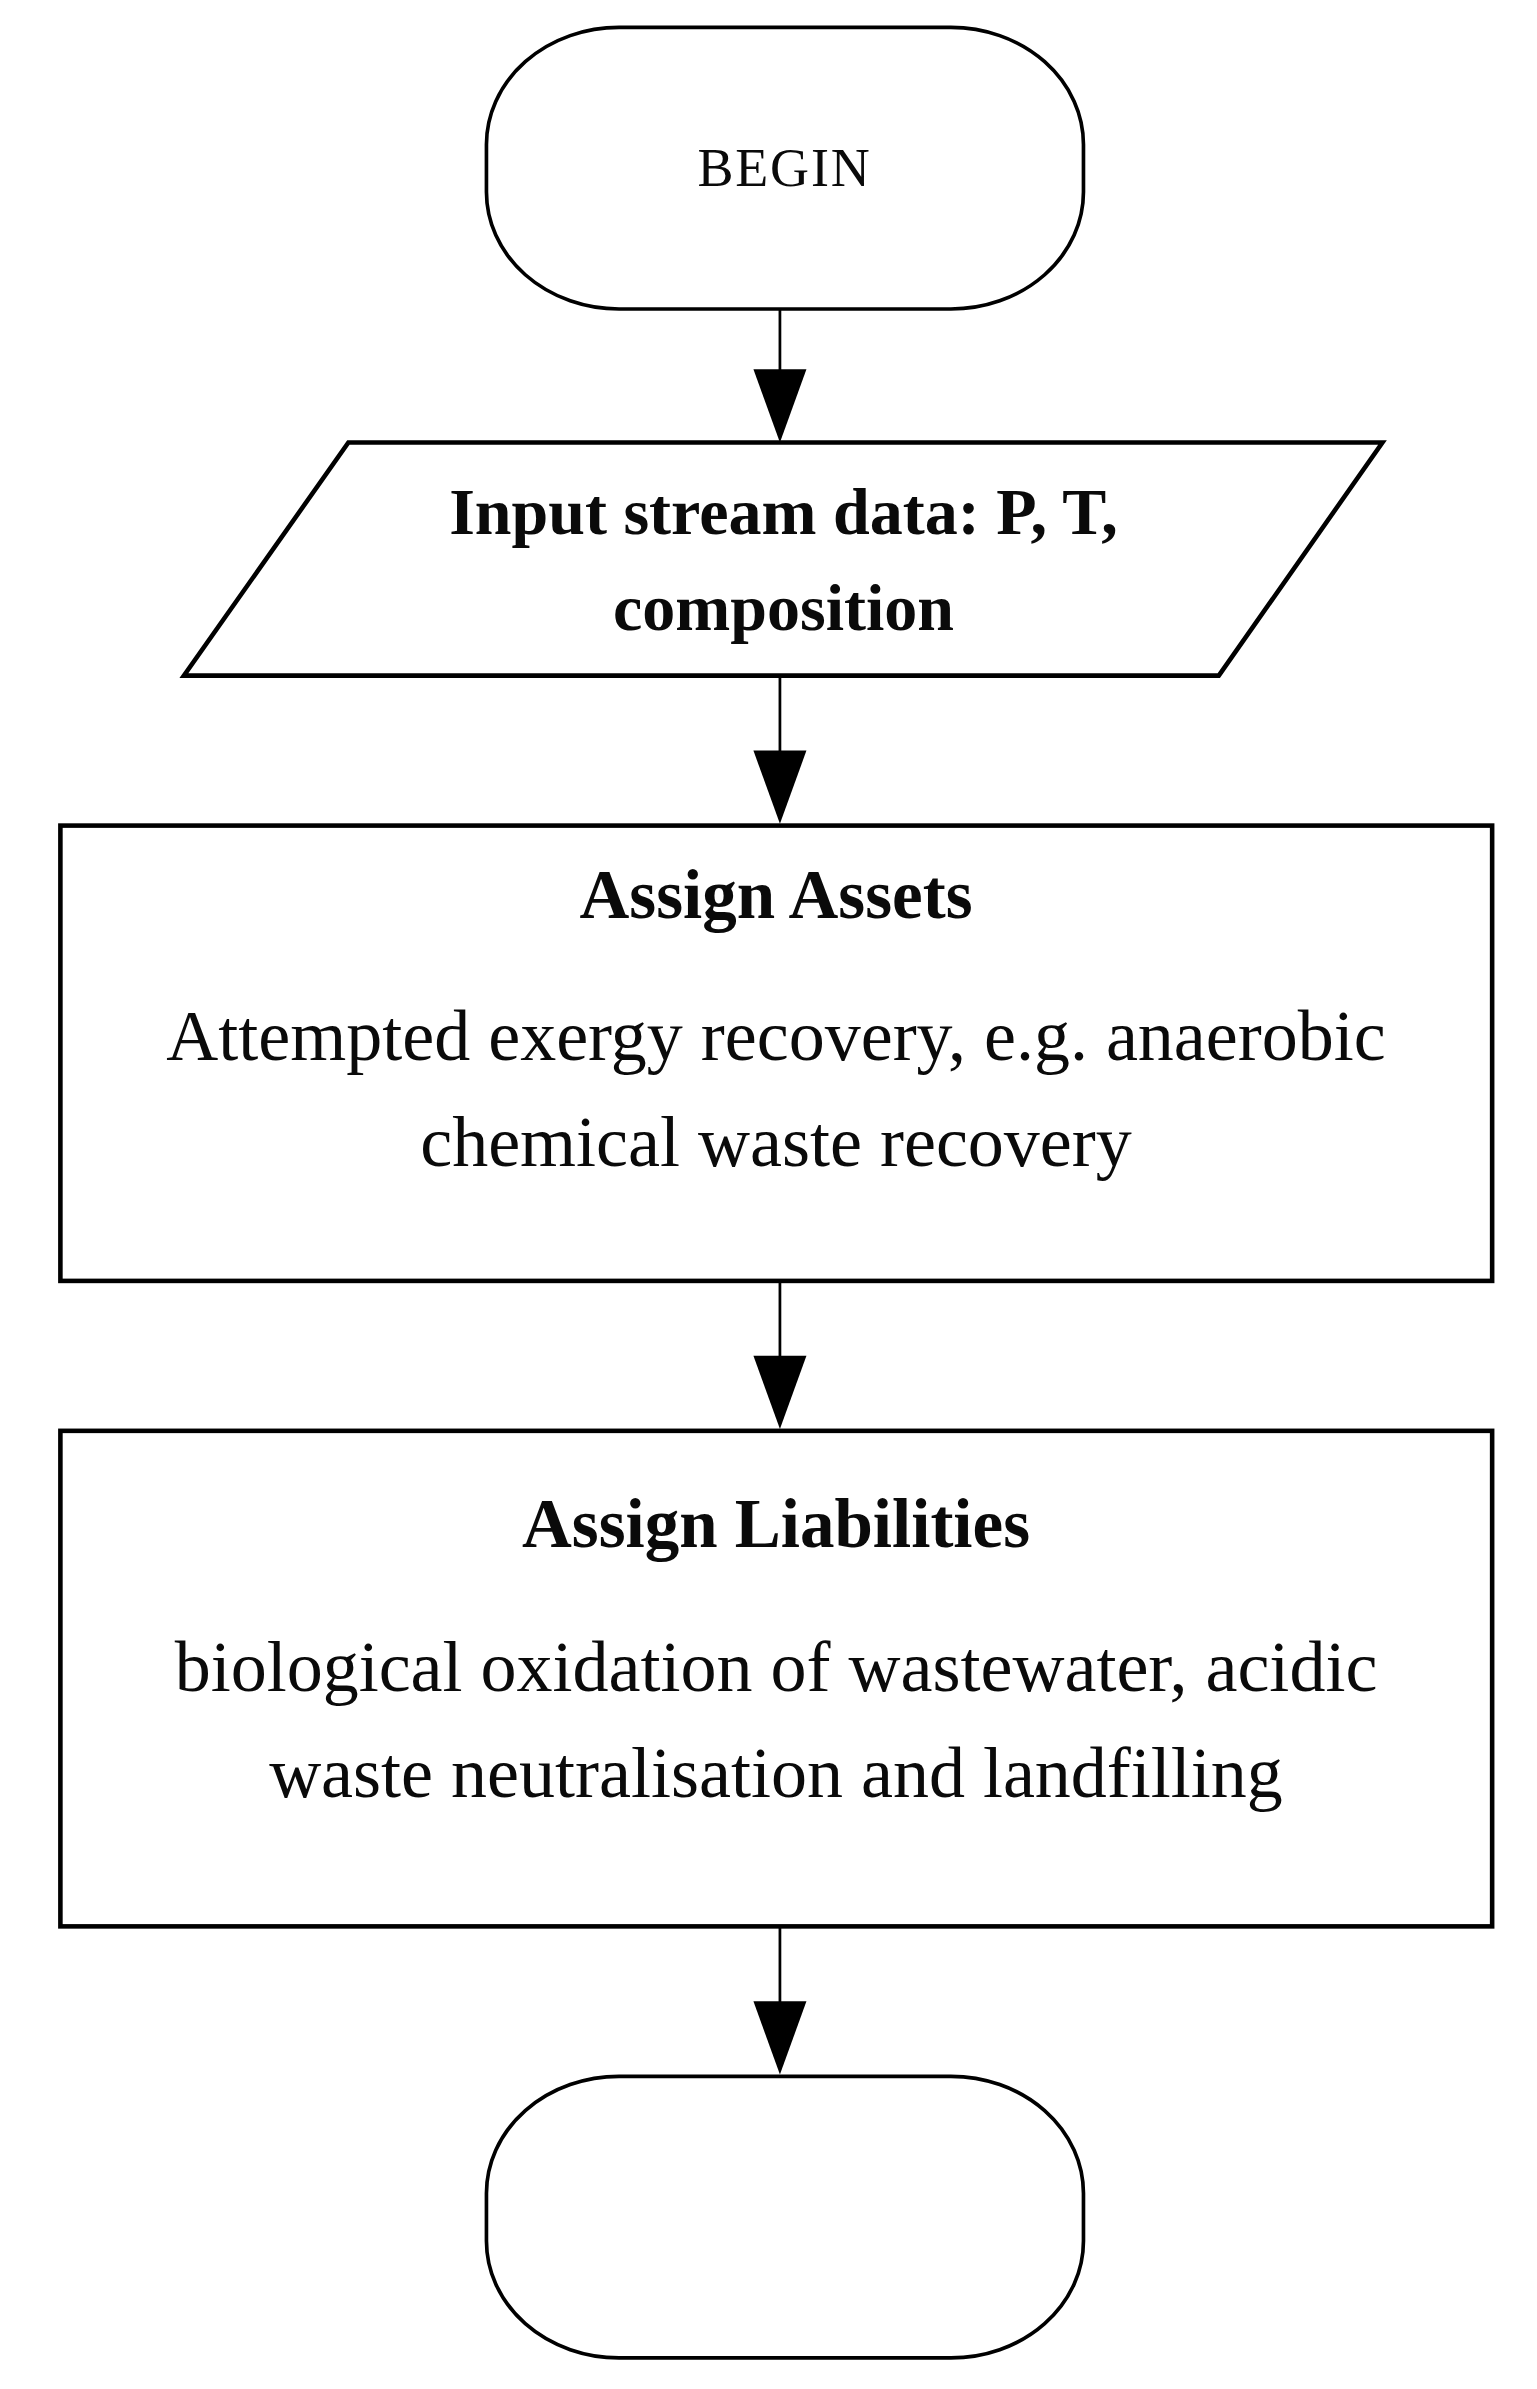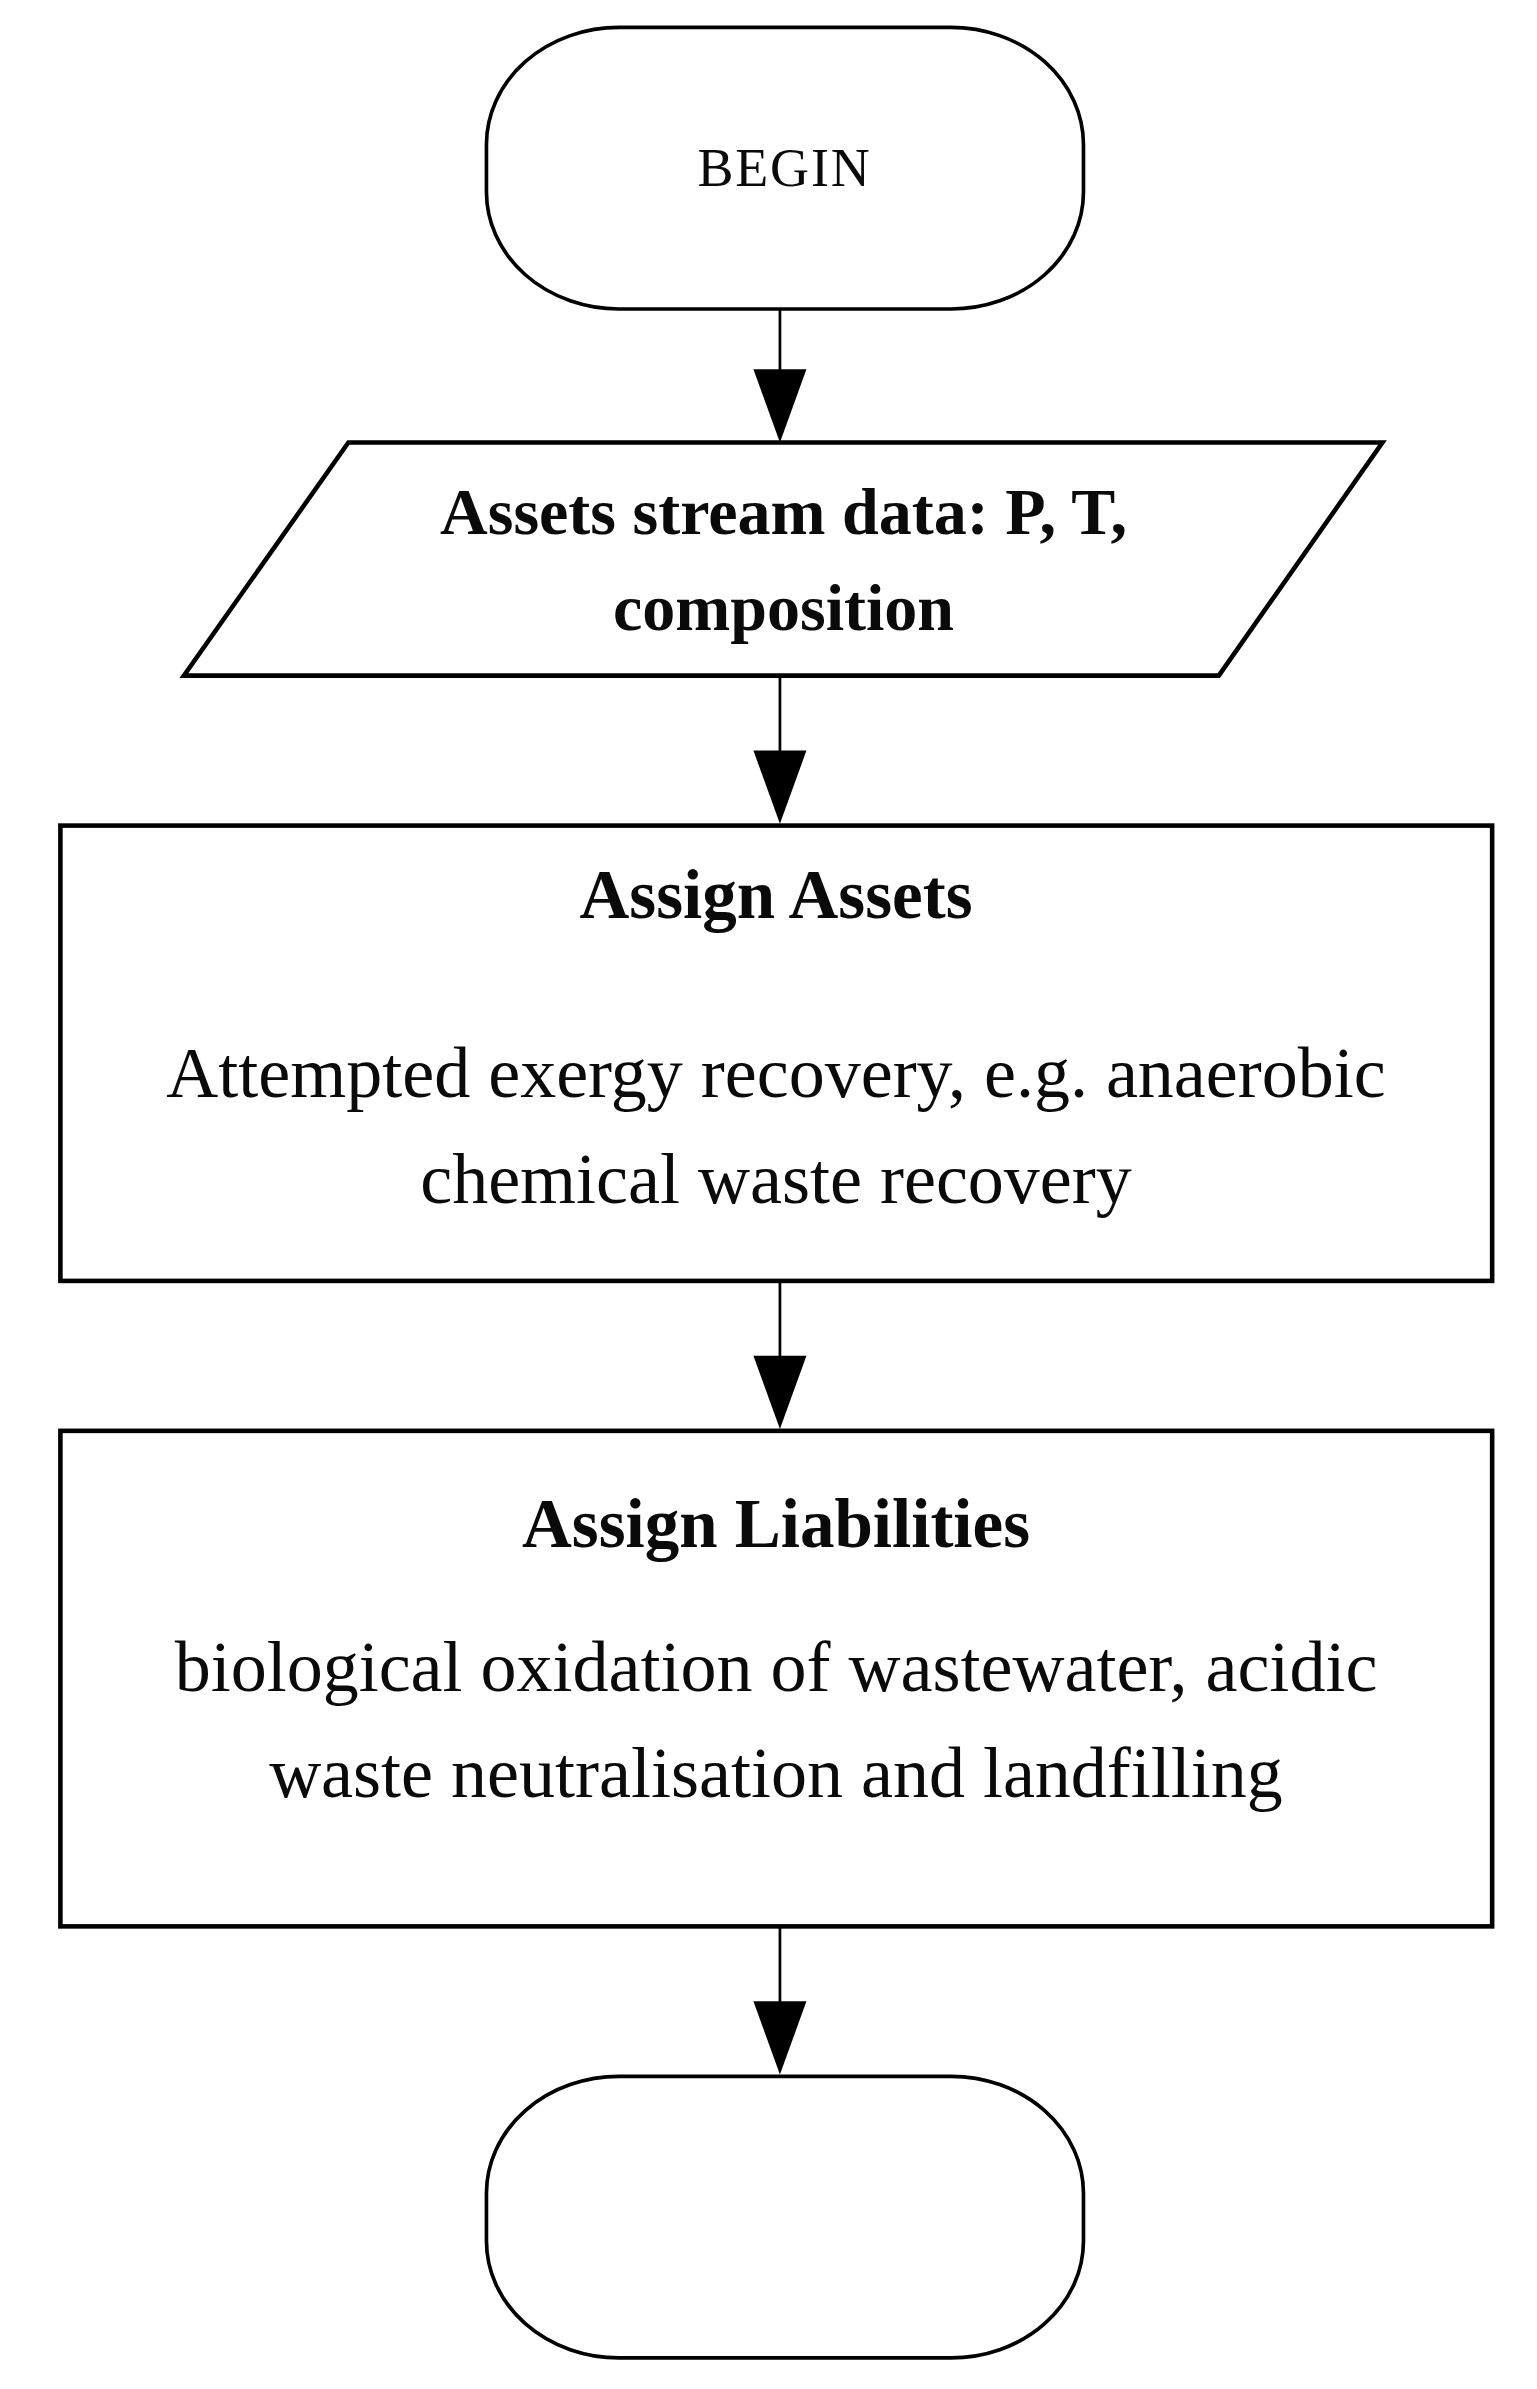--- a/index.html
+++ b/index.html
@@ -95,25 +95,25 @@
       <line x1="853" y1="2107" x2="853" y2="2195" stroke="#000000" stroke-width="3"></line>
       <polygon points="824,2189 882,2189 853,2269" fill="#000000"></polygon>
     </g>
 
     <rect x="532" y="2271" width="653" height="308" rx="145" ry="128" fill="#ffffff" stroke="#000000" stroke-width="4"></rect>
   </svg>
 
   <div class="label terminal-label" style="left:486px; top:27.4px; width:597px; height:282px;">BEGIN</div>
 
   <div class="label io-label" style="left:184px; top:443px; width:1199px; height:233px;">
-    <div>Assets stream data: P, T,</div>
+    <div>Input stream data: P, T,</div>
     <div>composition</div>
   </div>
 
-  <div class="box-content assets-content" style="left:60px; top:826px; width:1432px; height:455px;gap:37px;">
+  <div class="box-content assets-content" style="left:60px; top:826px; width:1432px; height:455px;">
     <div class="box-title">Assign Assets</div>
     <div class="box-body">
       <div>Attempted exergy recovery, e.g. anaerobic</div>
       <div>chemical waste recovery</div>
     </div>
   </div>
 
   <div class="box-content liabilities-content" style="left:60px; top:1431px; width:1432px; height:496px;">
     <div class="box-title">Assign Liabilities</div>
     <div class="box-body">

